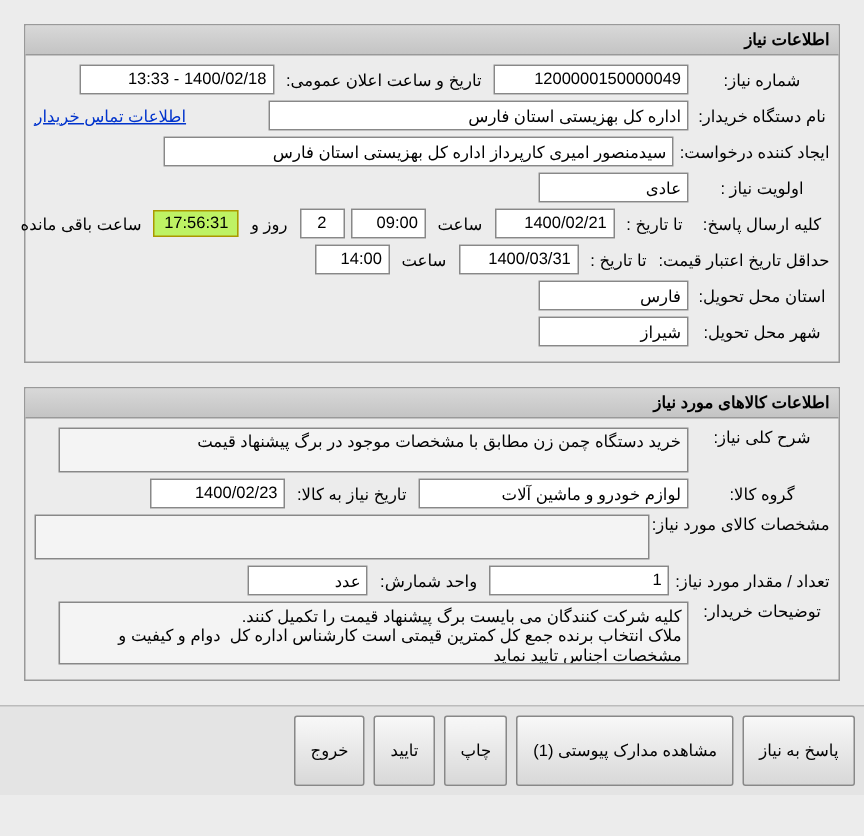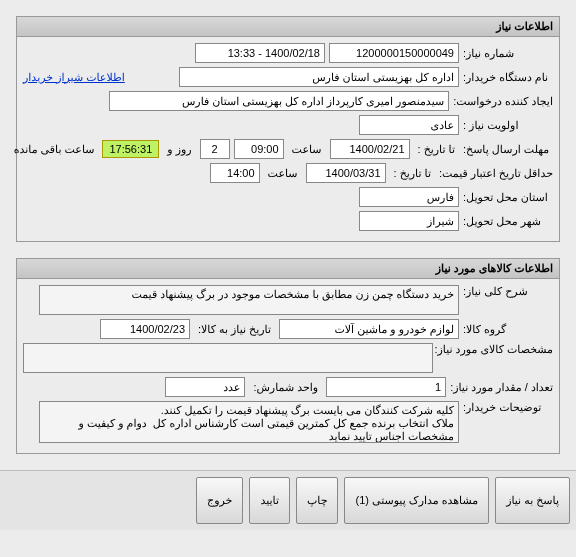--- a/index.html
+++ b/index.html
@@ -29,21 +29,21 @@
 }
 .row {
   display: flex;
   align-items: center;
   margin-bottom: 4px;
   gap: 4px;
 }
 .label {
   font-size: 11px;
   white-space: nowrap;
-  text-align: left;
+  text-align: center;
   min-width: 90px;
 }
 .label-sm {
   font-size: 11px;
   white-space: nowrap;
   padding: 0 4px;
 }
 input[type="text"], .field {
   border: 1px solid #888;
   background: #fff;
@@ -94,42 +94,43 @@
 </head>
 <body>
 
 <div class="panel">
   <div class="panel-header">اطلاعات نیاز</div>
   <div class="panel-body">
 
     <div class="row">
       <span class="label">شماره نیاز:</span>
       <input type="text" class="field field-ro" style="width: 130px;" readonly="" value="1200000150000049">
+      <span class="label-sm">تاریخ و ساعت اعلان عمومی:</span>
       <input type="text" class="field field-ro" style="width: 130px;" readonly="" value="1400/02/18 - 13:33">
     </div>
 
     <div class="row">
       <span class="label">نام دستگاه خریدار:</span>
       <input type="text" class="field field-ro" style="width: 280px;" readonly="" value="اداره کل بهزیستی استان فارس">
       <span class="spacer"></span>
-      <span class="link">اطلاعات شیراز خریدار</span>
+      <span class="link">اطلاعات تماس خریدار</span>
     </div>
 
     <div class="row">
       <span class="label">ایجاد کننده درخواست:</span>
       <input type="text" class="field field-ro" style="width: 340px;" readonly="" value="سیدمنصور امیری کارپرداز اداره کل بهزیستی استان فارس">
     </div>
 
     <div class="row">
       <span class="label">اولویت نیاز :</span>
       <input type="text" class="field field-ro" style="width: 100px;" readonly="" value="عادی">
     </div>
 
     <div class="row">
-      <span class="label">مهلت ارسال پاسخ:</span>
+      <span class="label">کلیه ارسال پاسخ:</span>
       <span class="label-sm">تا تاریخ :</span>
       <input type="text" class="field field-ro" style="width: 80px;" readonly="" value="1400/02/21">
       <span class="label-sm">ساعت</span>
       <input type="text" class="field field-ro" style="width: 50px;" readonly="" value="09:00">
       <input type="text" class="field field-ro" style="width: 30px; text-align: center;" readonly="" value="2">
       <span class="label-sm">روز و</span>
       <span class="countdown">17:56:31</span>
       <span class="label-sm">ساعت باقی مانده</span>
     </div>
 

